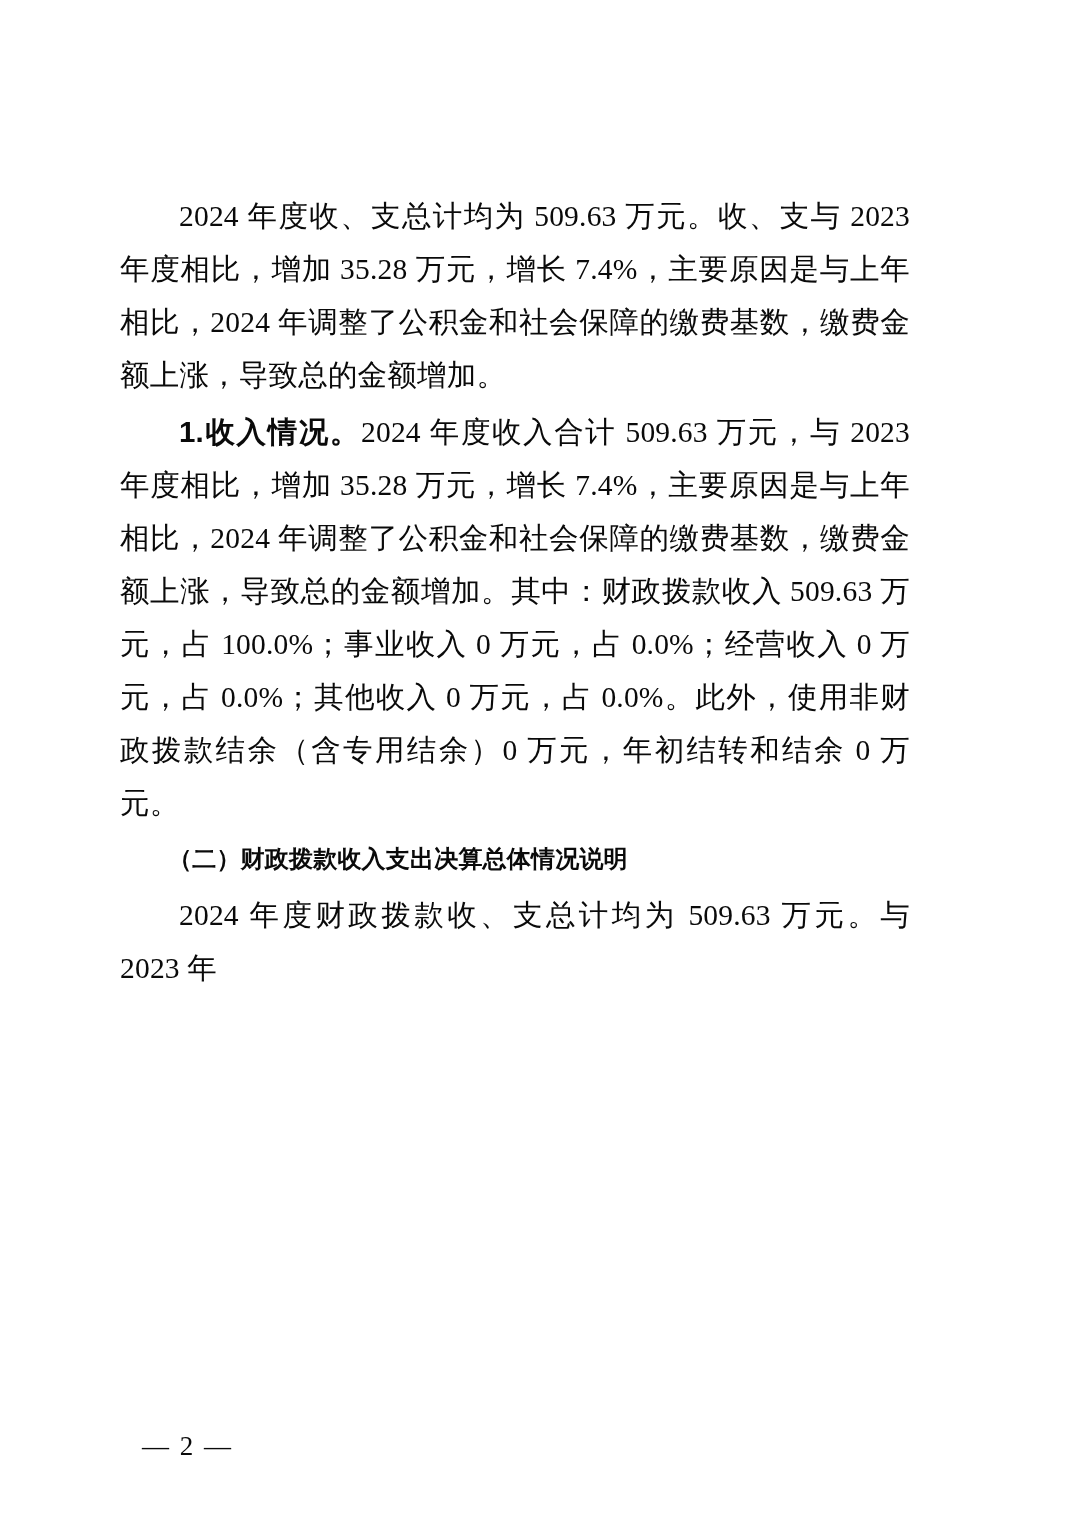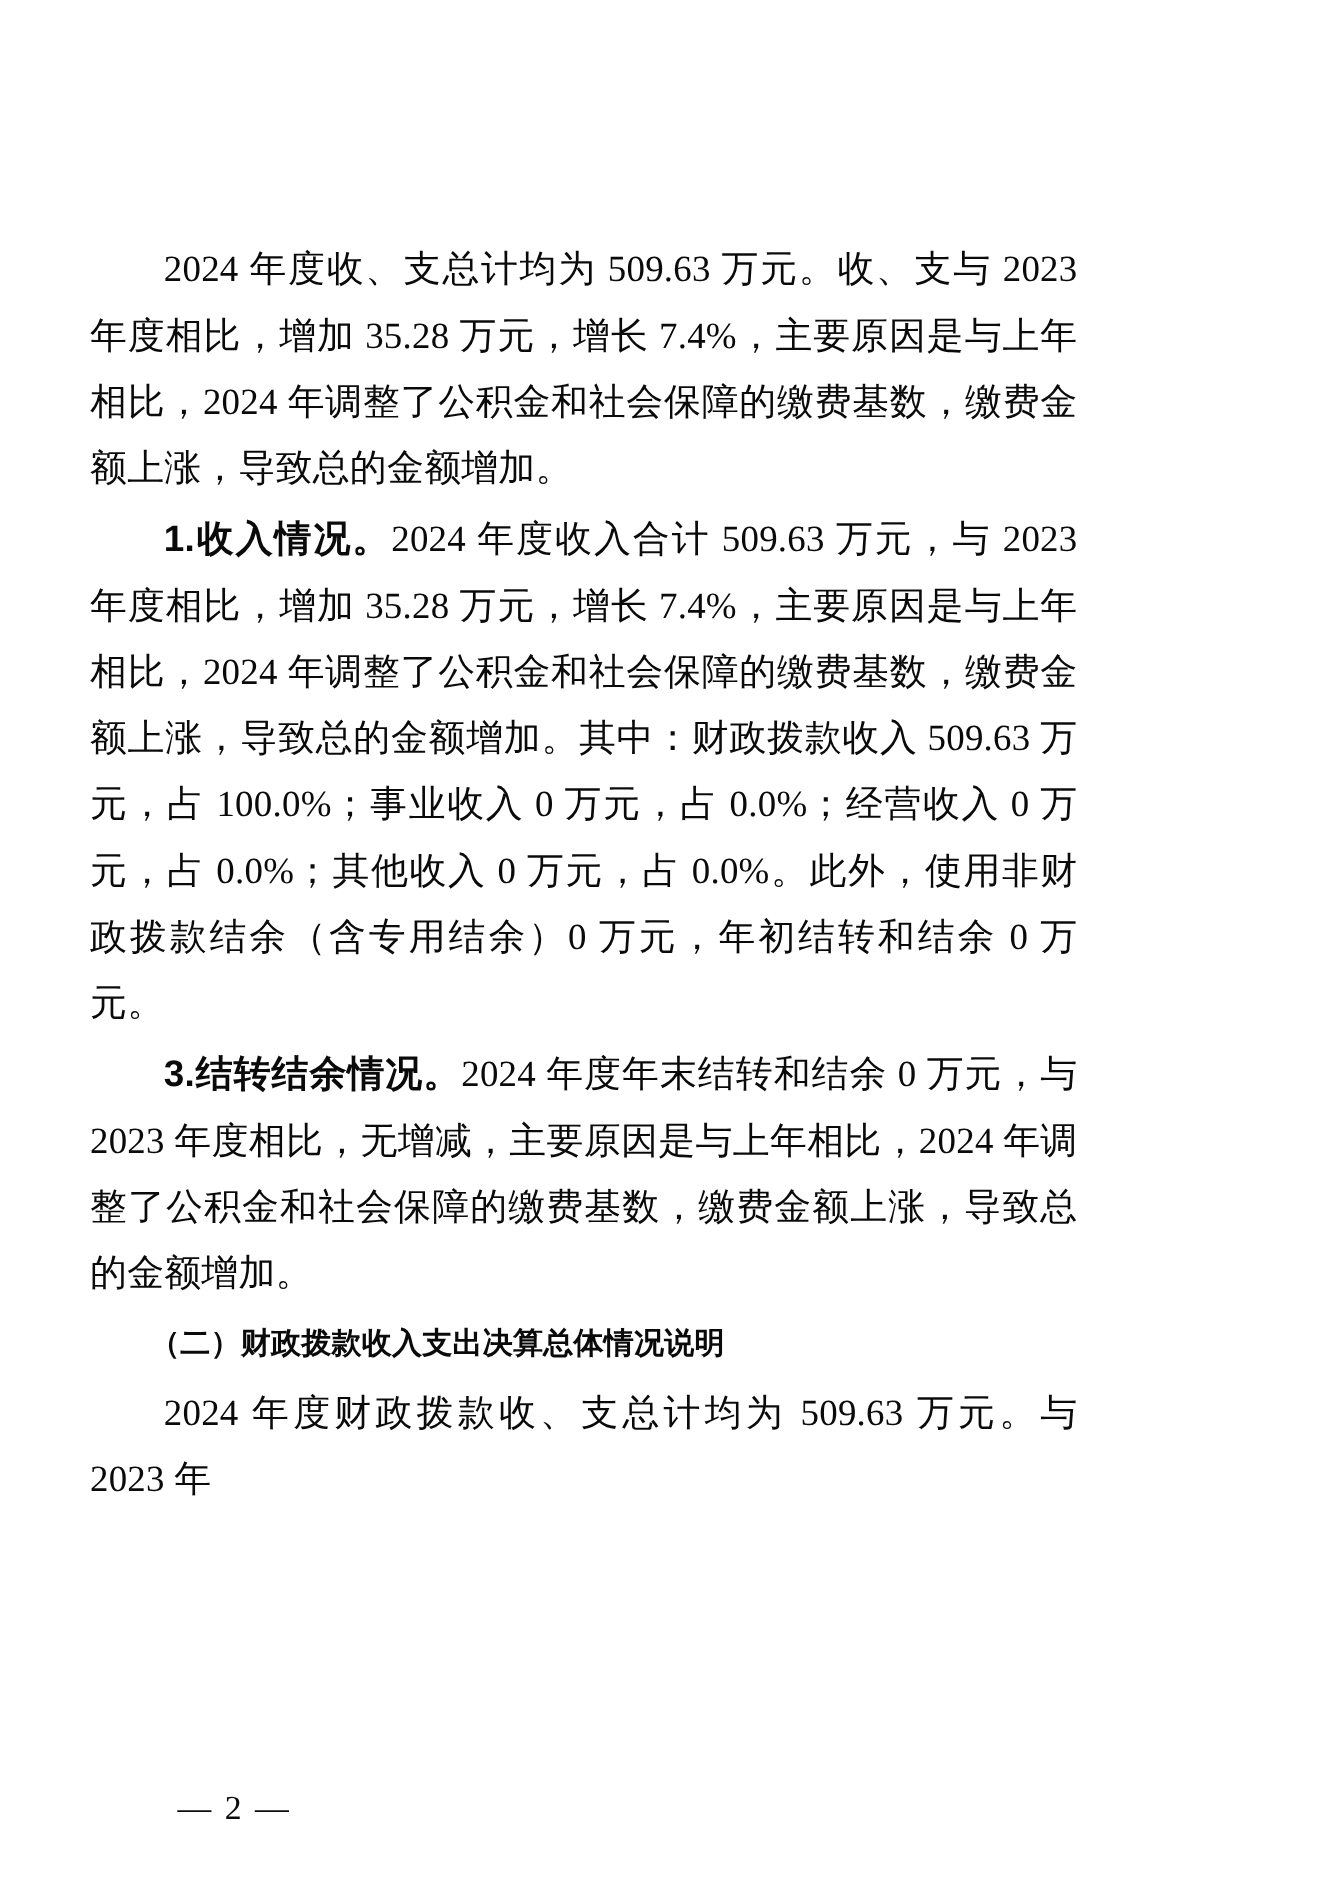--- a/index.html
+++ b/index.html
@@ -14,21 +14,21 @@
     font-family: "Liberation Serif", "DejaVu Serif", serif;
     color: #0a0a0a;
   }
   .page {
     position: absolute;
     left: 0;
     top: 0;
     width: 1075px;
     height: 1192px;
     box-sizing: border-box;
-    padding: 190px 120px 0 72px;
+    padding: 190px 120px 0 120px;
   }
   .doc-body {
     width: 790px;
   }
   p.para {
     margin: 0 0 3px 0;
     font-size: 29.5px;
     line-height: 53px;
     text-align: justify;
     text-justify: inter-ideograph;
@@ -75,23 +75,20 @@
 
     <p class="para">
       <span>2024 年度收、支总计均为 509.63 万元。收、支与 2023 年度相比，增加 35.28 万元，增长 7.4%，主要原因是与上年相比，2024 年调整了公积金和社会保障的缴费基数，缴费金额上涨，导致总的金额增加。</span>
     </p>
 
     <p class="para">
       <span class="lead">1.收入情况。</span><span>2024 年度收入合计 509.63 万元，与 2023 年度相比，增加 35.28 万元，增长 7.4%，主要原因是与上年相比，2024 年调整了公积金和社会保障的缴费基数，缴费金额上涨，导致总的金额增加。其中：财政拨款收入 509.63 万元，占 100.0%；事业收入 0 万元，占 0.0%；经营收入 0 万元，占 0.0%；其他收入 0 万元，占 0.0%。此外，使用非财政拨款结余（含专用结余）0 万元，年初结转和结余 0 万元。</span>
     </p>
 
 
-    <p class="para">
-      <span class="lead">3.结转结余情况。</span><span>2024 年度年末结转和结余 0 万元，与 2023 年度相比，无增减，主要原因是与上年相比，2024 年调整了公积金和社会保障的缴费基数，缴费金额上涨，导致总的金额增加。</span>
-    </p>
 
     <p class="heading">（二）财政拨款收入支出决算总体情况说明</p>
 
     <p class="para nospace">2024 年度财政拨款收、支总计均为 509.63 万元。与 2023 年</p>
 
   </div>
 </div>
 
 <div class="footer">
   <span class="page-number-wrap">— 2 —</span>

